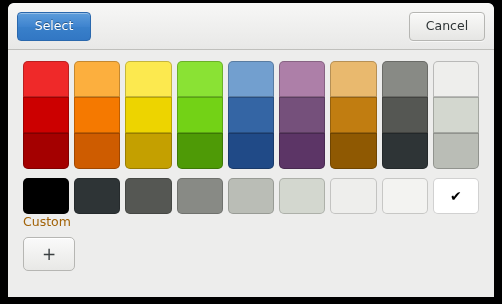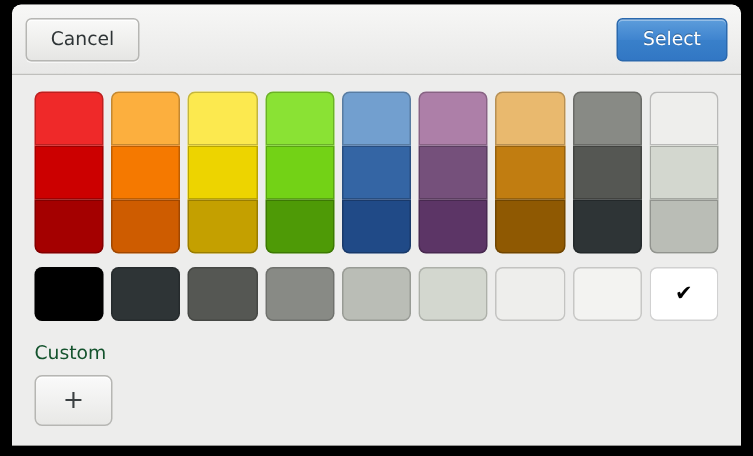--- a/index.html
+++ b/index.html
@@ -133,23 +133,23 @@
     display: flex;
     align-items: center;
     justify-content: center;
     font-size: 14px;
     line-height: 1;
     color: #000000;
   }
 
   
   .custom-label {
-    margin-top: 13px;
+    margin-top: 0;
     font-size: 12.5px;
-    color: #14532d;
+    color: #a16207;
     user-select: none;
   }
 
   .custom-row {
     margin-top: 8px;
     display: flex;
     gap: 5px;
   }
 
   .add-btn {
@@ -168,22 +168,22 @@
     user-select: none;
     box-sizing: border-box;
   }
 </style>
 </head>
 <body>
 
 <div class="window">
 
   <div class="headerbar">
+    <div class="btn btn-select">Select</div>
     <div class="btn btn-cancel">Cancel</div>
-    <div class="btn btn-select">Select</div>
   </div>
 
   <div class="body">
 
     <div class="palette">
       <div class="swatch-grid">
           <div class="swatch tl tr" style="background: rgb(239, 41, 41);"></div>
           <div class="swatch tl tr" style="background: rgb(252, 175, 62);"></div>
           <div class="swatch tl tr" style="background: rgb(252, 233, 79);"></div>
           <div class="swatch tl tr" style="background: rgb(138, 226, 52);"></div>

